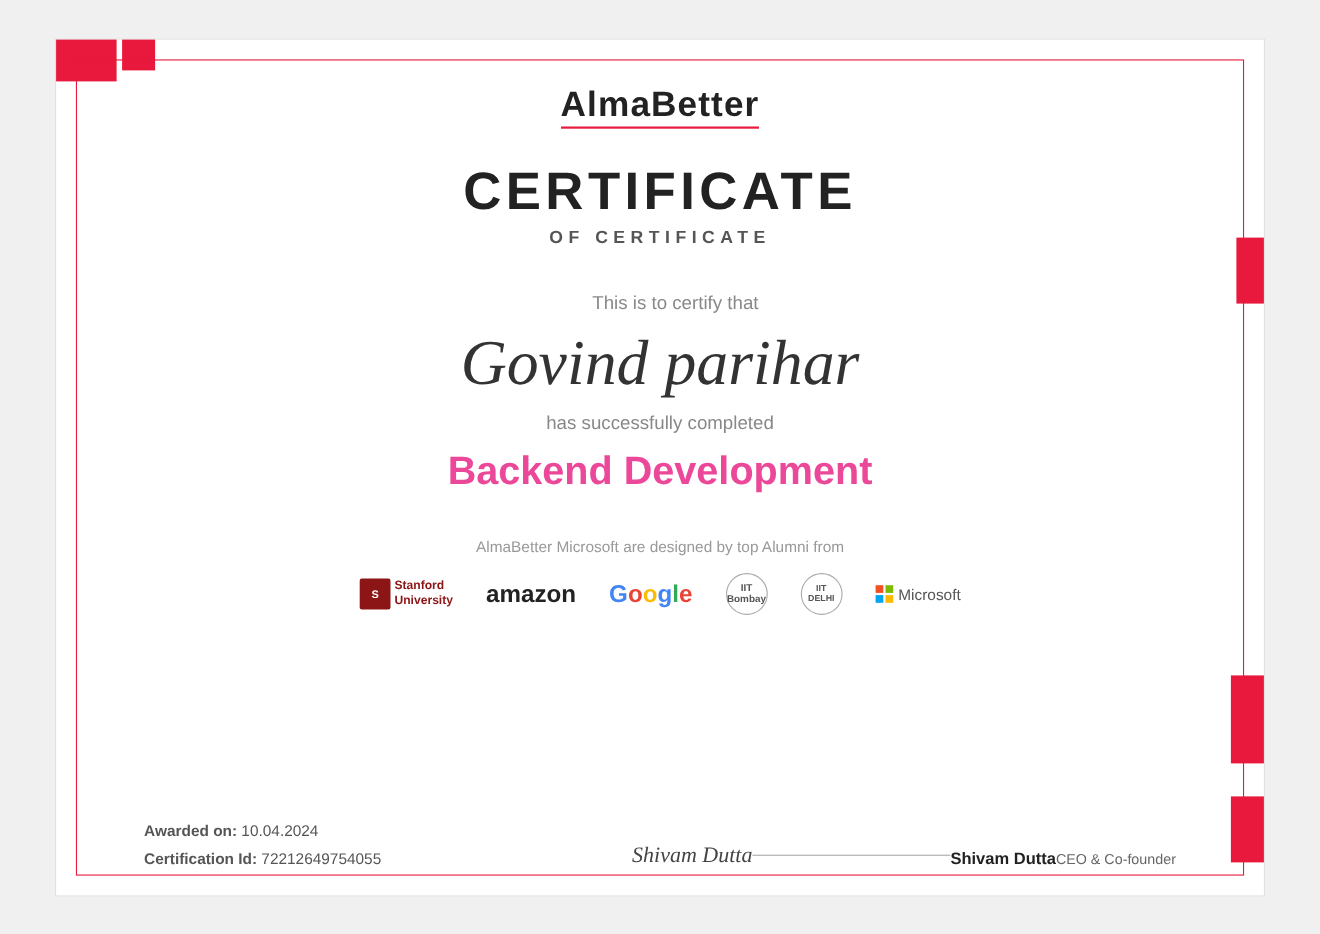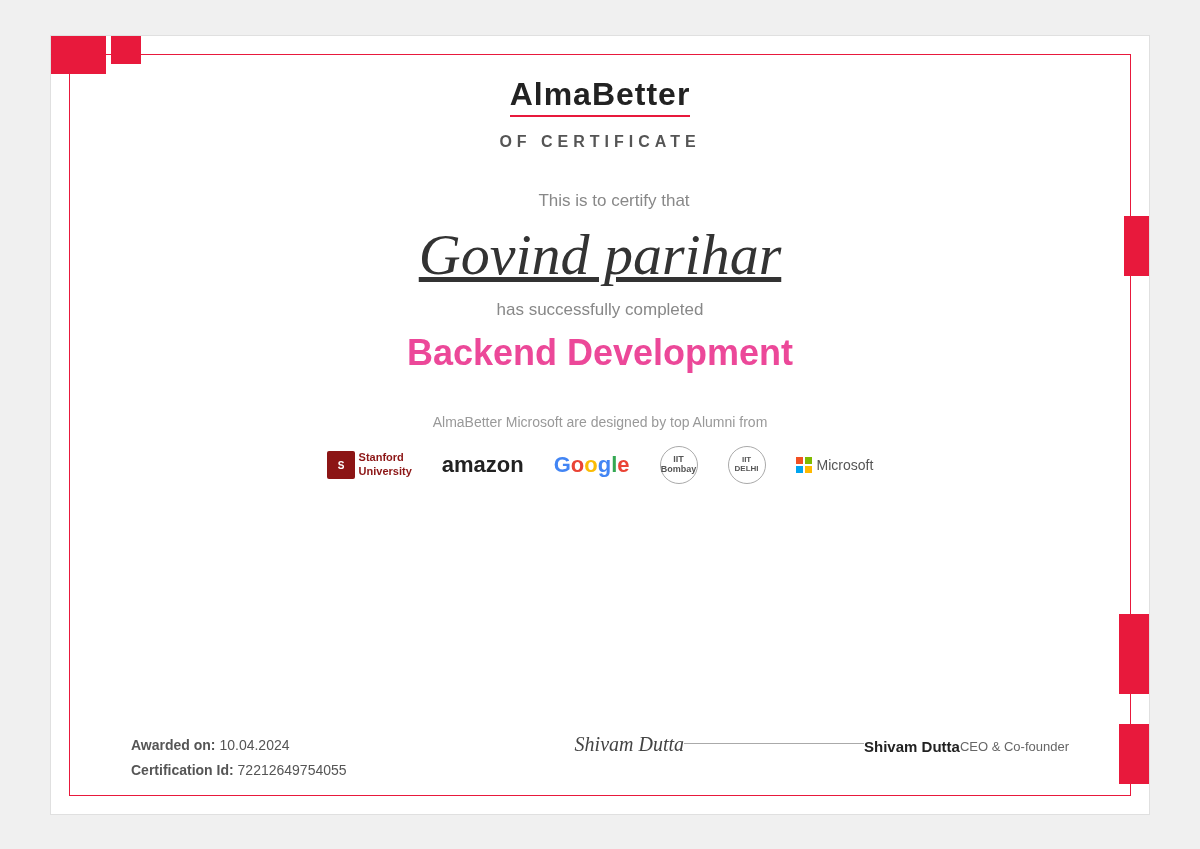--- a/index.html
+++ b/index.html
@@ -15,21 +15,21 @@
 
     .certificate-wrapper {
       width: 1100px;
       height: 780px;
       background: #fff;
       position: relative;
       border: 1px solid #e0e0e0;
       display: flex;
       flex-direction: column;
       align-items: center;
-      padding: 40px 80px 30px;
+      padding: 40px 80px 20px;
     }
 
     
     .corner-tl {
       position: absolute;
       top: 0;
       left: 0;
       width: 90px;
       height: 80px;
     }
@@ -144,21 +144,20 @@
 
     
     .recipient-name {
       font-family: 'Georgia', 'Times New Roman', serif;
       font-style: italic;
       font-size: 58px;
       color: #333;
       margin-top: 10px;
       text-align: center;
       font-weight: 400;
-      text-decoration: underline;
     }
 
     .completed-text {
       font-size: 17px;
       color: #888;
       margin-top: 12px;
       text-align: center;
     }
 
     .course-name {
@@ -251,21 +250,21 @@
       font-size: 14px;
       color: #555;
       font-weight: 400;
     }
 
     
     .footer-row {
       width: 100%;
       display: flex;
       justify-content: space-between;
-      align-items: flex-start;
+      align-items: flex-end;
       margin-top: auto;
       padding-top: 20px;
     }
 
     .footer-left {
       font-size: 14px;
       color: #555;
       line-height: 1.8;
     }
 
@@ -313,20 +312,21 @@
   <div class="corner-br-right"></div>
   <div class="corner-br-right2"></div>
 
   <div class="border-line"></div>
 
   <div class="logo-container">
     <div class="logo-text"><span>Alma</span><span style="font-weight:900;">Better</span></div>
     <div class="logo-underline"></div>
   </div>
 
+  <div class="cert-title">CERTIFICATE</div>
   <div class="cert-subtitle">OF CERTIFICATE</div>
 
   <div class="certify-text">This is to certify that</div>
 
   <div class="recipient-name">Govind parihar</div>
 
   <div class="completed-text">has successfully completed</div>
 
   <div class="course-name">Backend Development</div>
 

